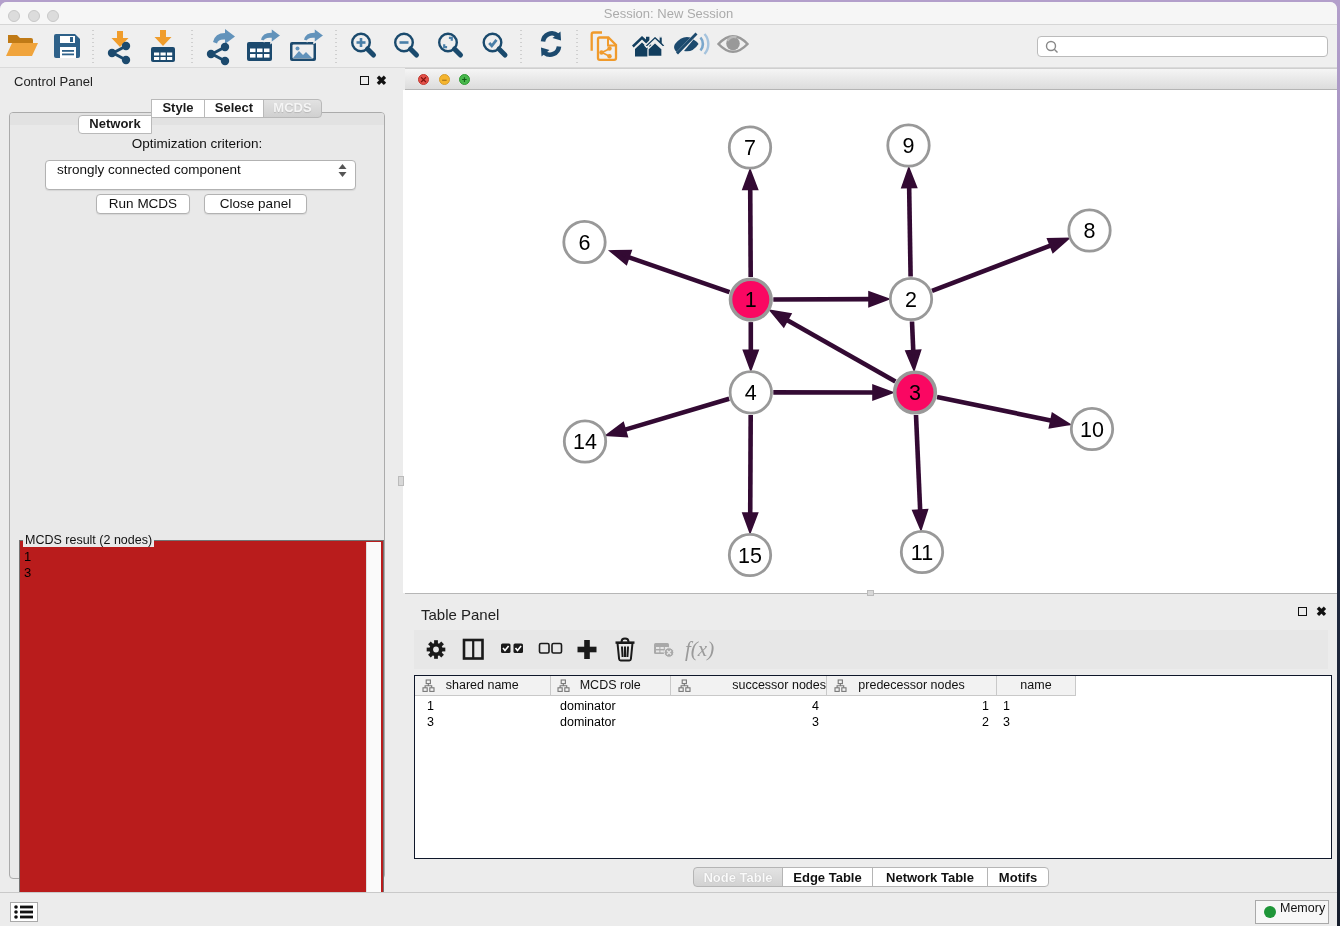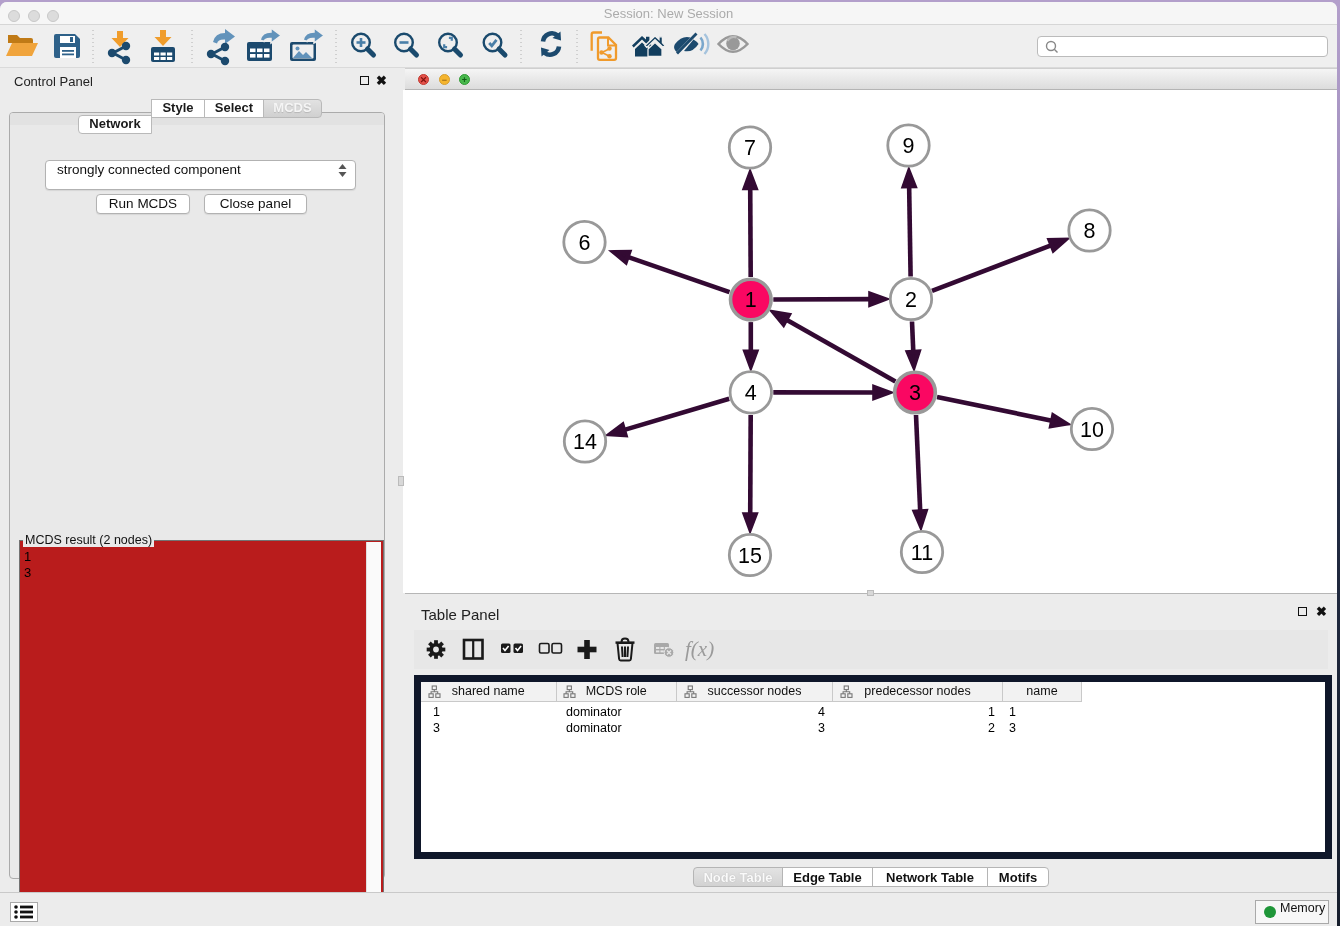--- a/index.html
+++ b/index.html
@@ -55,21 +55,21 @@
 
 #vhandle { position:absolute; left:398px; top:474px; width:6px; height:10px;
   background:#d8d8d8; border:1px solid #bbb; }
 #hhandle { position:absolute; left:867px; top:588px; width:7px; height:6px;
   background:#d8d8d8; border:1px solid #bbb; }
 
 #tpanel { position:absolute; left:405px; top:601px; width:932px; height:289px; background:#ececec; }
 #tptitle { position:absolute; left:16px; top:3px; font-size:15px; color:#222; }
 #tptoolbar { position:absolute; left:9px; top:27px; width:914px; height:39px; background:#e7e7e7; }
 #ttable { position:absolute; left:9px; top:72px; width:918px; height:184px; background:#fff;
-  border:7px solid #0f172a; }
+  border:1px solid #0f172a; }
 .th { position:absolute; top:0; height:20px; background:#f2f2f2; border-right:1px solid #c9c9c9;
   border-bottom:1px solid #c9c9c9; font-size:12.5px; color:#111; text-align:center; line-height:19px; }
 .td { position:absolute; font-size:12.5px; color:#000; height:16px; line-height:16px; }
 
 #btabs { position:absolute; left:288px; top:264px; height:20px; }
 .btab { position:absolute; top:0; height:20px; background:#fff; border:1px solid #b5b5b5;
   font-size:13px; font-weight:bold; color:#111; text-align:center; line-height:19px; }
 
 #statusbar { position:absolute; left:0; top:890px; width:1337px; height:36px;
   background:#ececec; border-top:1px solid #c9c9c9; }
@@ -253,20 +253,21 @@
   <div id="cpanel">
     <div id="cptitle">Control Panel</div>
     <div class="minbox" style="left:360px; top:8px;"></div>
     <div class="closex" style="left:376px; top:5px;">✖</div>
     <div class="tab" style="left:78px; top:47px; width:74px; border-radius:4px 0 0 4px;">Network</div>
     <div class="tab" style="left:151px; top:31px; width:54px;">Style</div>
     <div class="tab" style="left:204px; top:31px; width:60px;">Select</div>
     <div class="tab" style="left:263px; top:31px; width:59px; border-radius:0 4px 4px 0; background:linear-gradient(#e2e2e2,#d0d0d0); color:#f5f5f5; text-shadow:0 1px 1px rgba(0,0,0,0.15);">MCDS</div>
     <div id="tabpane">
       <div style="position:absolute;left:0;top:0;width:100%;height:12px;background:#e2e2e2;border-radius:3px 3px 0 0;"></div>
+      <div id="optlabel">Optimization criterion:</div>
       <div id="combo">strongly connected component
         <svg width="9" height="13" viewBox="0 0 9 13" style="position:absolute;right:8px;top:3px;">
           <polygon points="4.5,0 8.5,5 0.5,5" fill="#555"></polygon>
           <polygon points="4.5,13 8.5,8 0.5,8" fill="#555"></polygon>
         </svg>
       </div>
       <div class="btn" style="left:86px; width:94px;">Run MCDS</div>
       <div class="btn" style="left:194px; width:103px;">Close panel</div>
       <div id="fieldset">
         <div id="fslegend">MCDS result (2 nodes)</div>
@@ -408,21 +409,21 @@
         <circle cx="255" cy="22.5" r="4.8" fill="#a9a9a9" stroke="#e7e7e7" stroke-width="1"></circle>
         <path d="M253,20.5 l4,4 m0,-4 l-4,4" stroke="#e7e7e7" stroke-width="1.4"></path>
       </g>
 
       <text x="271" y="26" font-family="Liberation Serif, serif" font-style="italic" font-size="21" fill="#9a9a9a">f(x)</text>
     </svg>
     </div>
     <div id="ttable">
       <div class="th" style="left:0; width:135.5px;">shared name</div>
       <div class="th" style="left:135.5px; width:120.5px;">MCDS role</div>
-      <div class="th" style="left:256px; width:156px;">successor nodes</div>
+      <div class="th" style="left:256px; width:156px;text-align:right;">successor nodes</div>
       <div class="th" style="left:412px; width:170px;">predecessor nodes</div>
       <div class="th" style="left:582px; width:79px;">name</div>
       <svg width="680" height="20" viewBox="0 0 680 20" style="position:absolute;left:0;top:0;">
         <g fill="none" stroke="#777" stroke-width="1.1">
           <g transform="translate(8,4)">
               <rect x="3.2" y="0" width="4.2" height="3.6"></rect>
               <rect x="0" y="7.8" width="4.2" height="3.6"></rect>
               <rect x="6.8" y="7.8" width="4.2" height="3.6"></rect>
               <path d="M5.3,3.6 v2.2 m-3.2,2 v-2 h6.6 v2"></path>
             </g>

